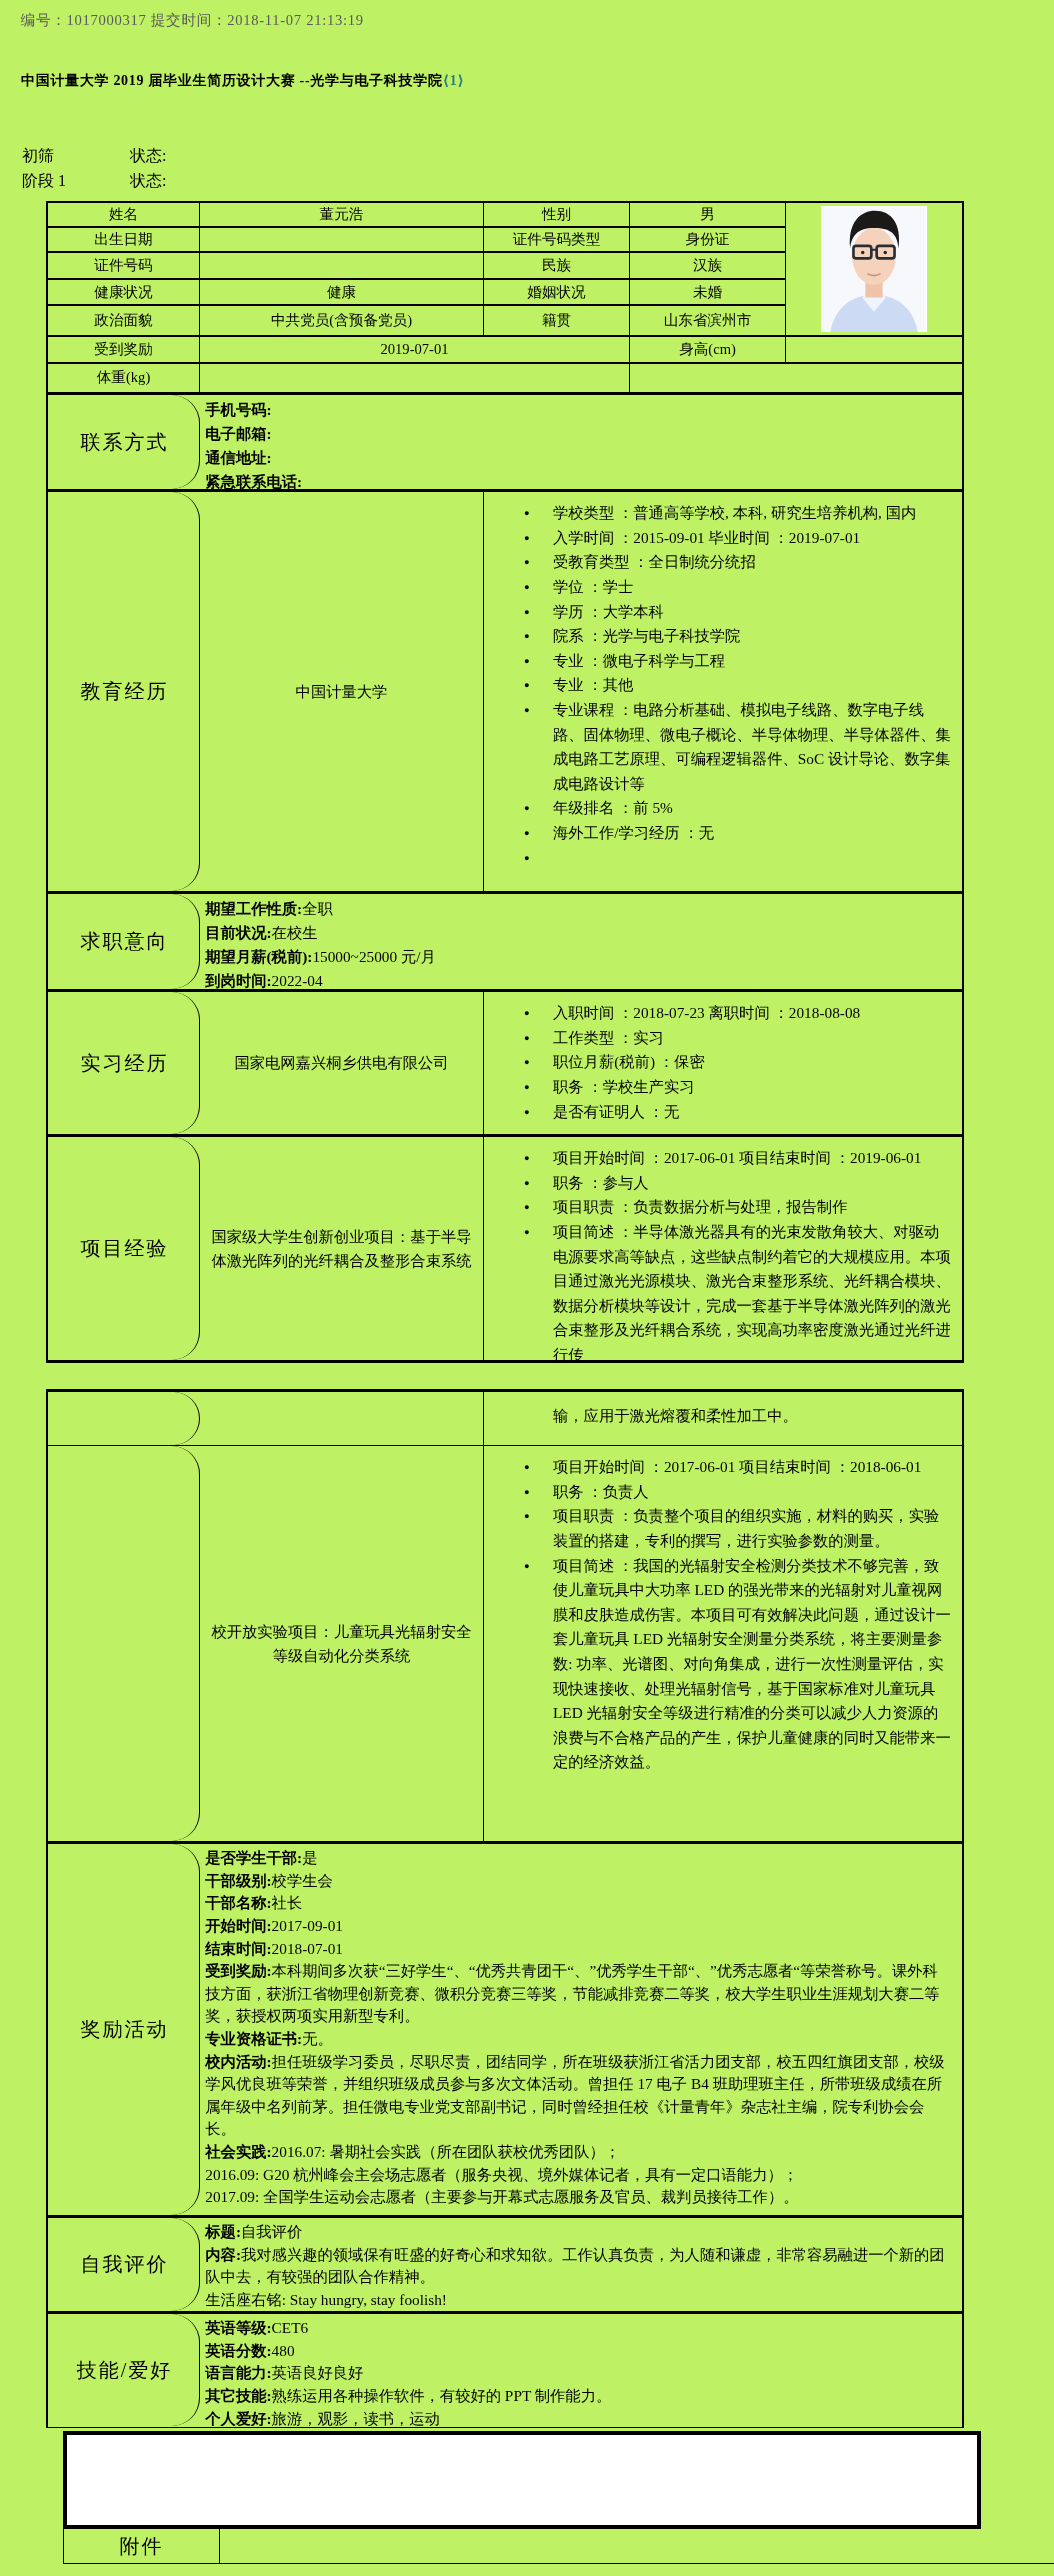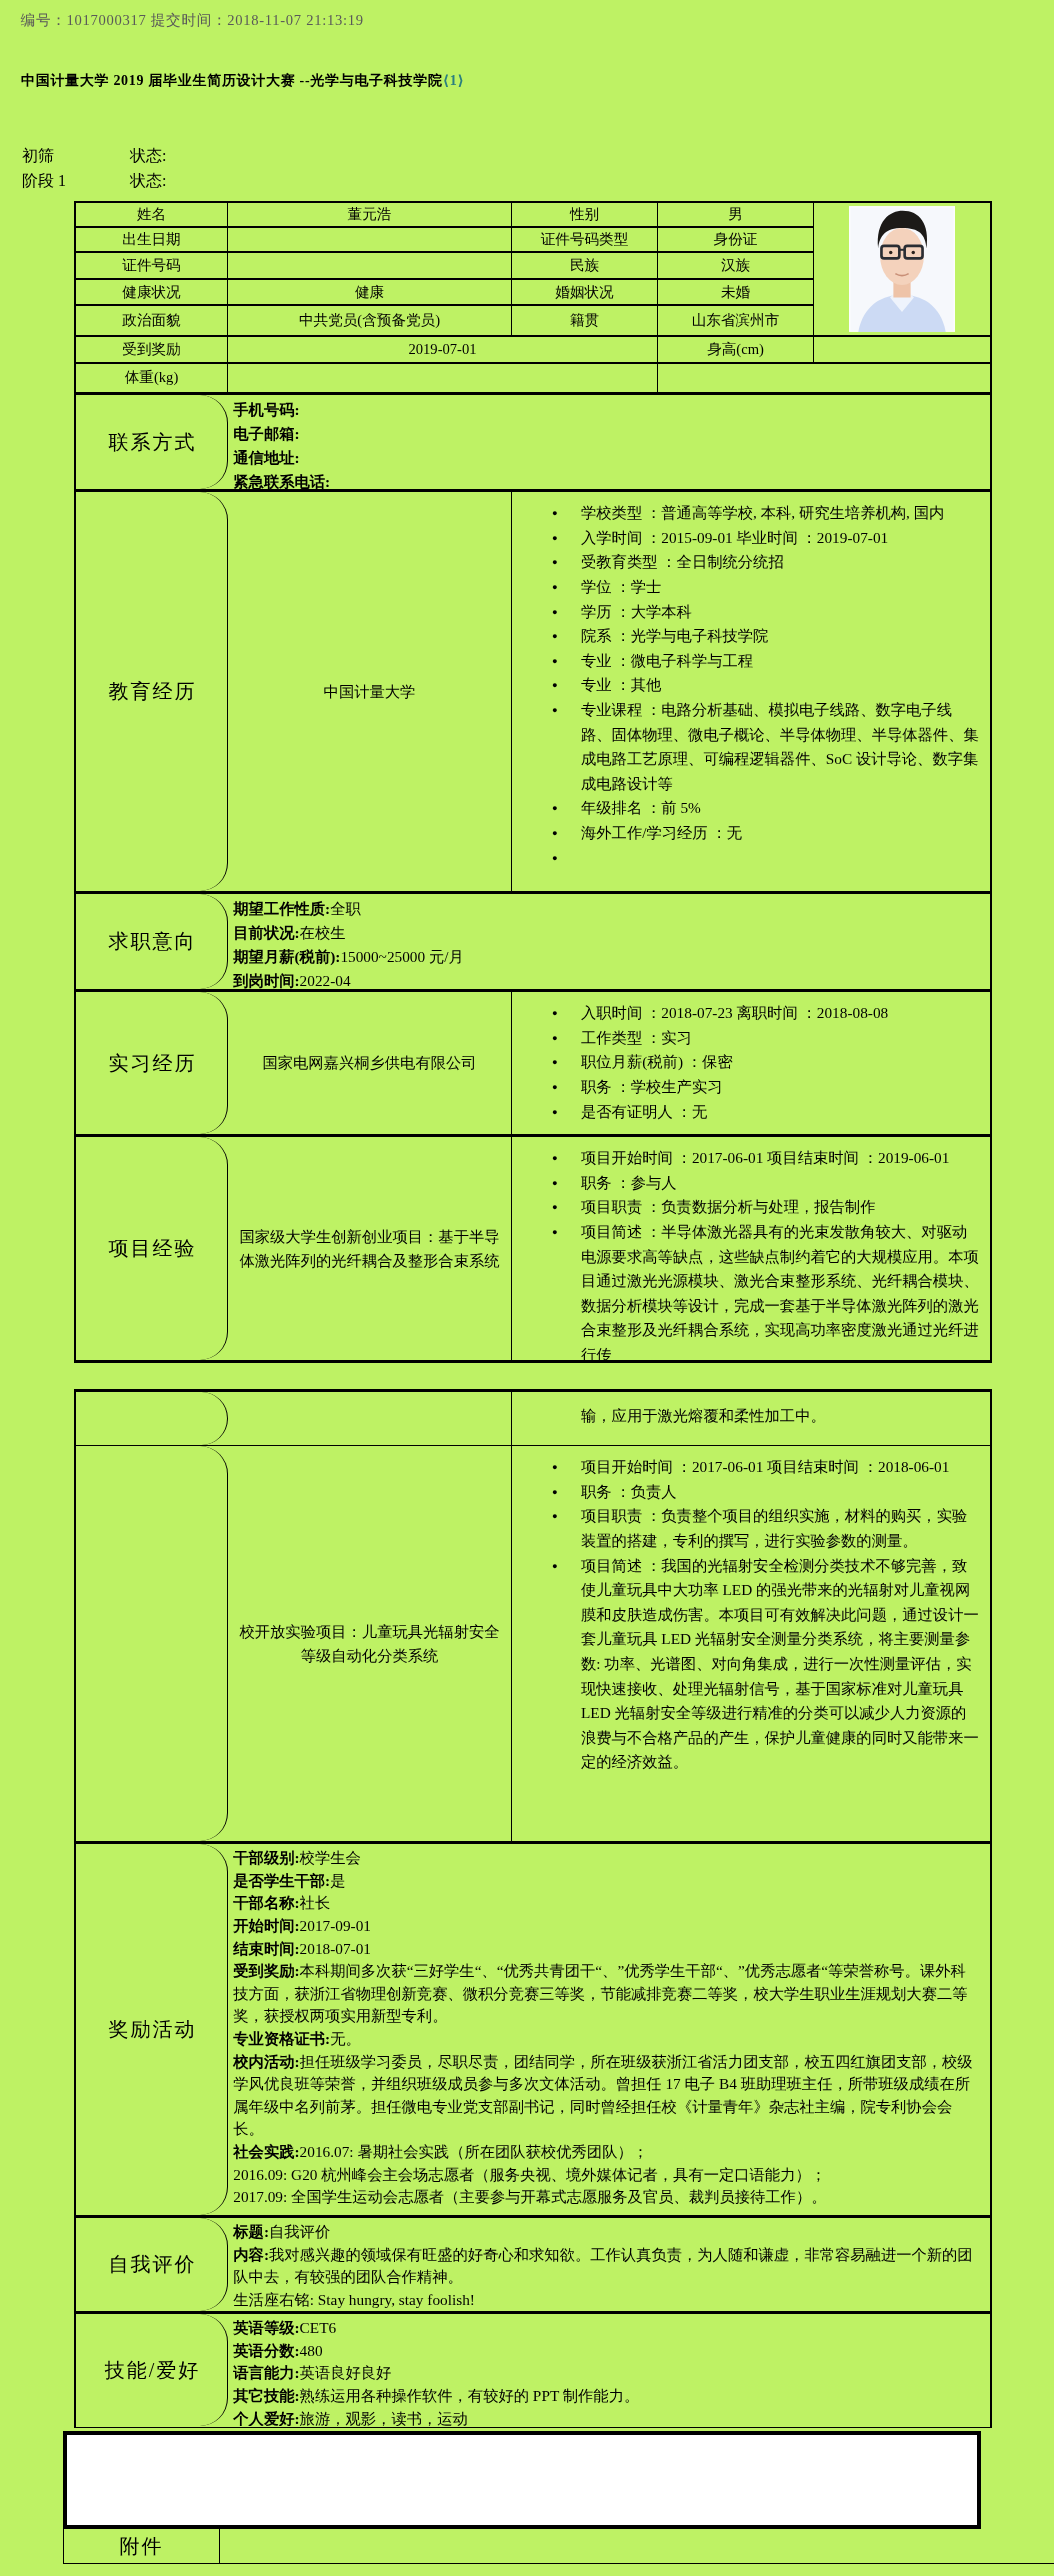--- a/index.html
+++ b/index.html
@@ -6,21 +6,21 @@
   #page{position:relative;width:1055px;height:2576px;background:#bef264;overflow:hidden;
         font-family:"Liberation Serif","DejaVu Serif",serif;color:#000;}
   .meta{position:absolute;left:20.6px;top:10.6px;font-size:14.6px;color:#595959;letter-spacing:0.7px;}
   .title{position:absolute;left:21px;top:72px;font-size:14px;font-weight:bold;letter-spacing:0.7px;}
   .badge{font-weight:bold;color:#2a7f7f;}
   .stage{position:absolute;left:22px;display:flex;font-size:16px;}
   .stage1{top:146px;}
   .stage2{top:171px;}
   .stage-label{width:108px;flex:none;font-family:Liberation Serif, serif;}
   
-  .tbl{position:absolute;left:74px;width:918px;box-sizing:border-box;border-left:2px solid #000;border-right:2px solid #000;}
+  .tbl{position:absolute;left:46px;width:918px;box-sizing:border-box;border-left:2px solid #000;border-right:2px solid #000;}
   #table1{top:201px;height:1162px;border-top:2px solid #000;}
   #table2{top:1389px;height:1039px;border-top:3.3px solid #000;border-bottom:1.3px solid #000;}
   
   .info-grid{display:grid;height:189px;grid-template-columns:152px 284px 146px 156px auto;
              grid-template-rows:25px 25px 27px 26px 31px 26.6px auto;}
   .cell{box-sizing:border-box;display:flex;align-items:center;justify-content:center;
         font-size:14.6px;overflow:hidden;border-right:1.3px solid #000;border-bottom:2px solid #000;}
   .cell.nbr{border-right:none;}
   .cell.nbb{border-bottom:none;}
   .photo-cell{grid-column:5;grid-row:1/6;border-right:none;border-bottom:2px solid #000;
@@ -305,22 +305,22 @@
               <span class="dot">●</span>
               <span class="bt">项目简述 ：我国的光辐射安全检测分类技术不够完善，致使儿童玩具中大功率 LED 的强光带来的光辐射对儿童视网膜和皮肤造成伤害。本项目可有效解决此问题，通过设计一套儿童玩具 LED 光辐射安全测量分类系统，将主要测量参数: 功率、光谱图、对向角集成，进行一次性测量评估，实现快速接收、处理光辐射信号，基于国家标准对儿童玩具 LED 光辐射安全等级进行精准的分类可以减少人力资源的浪费与不合格产品的产生，保护儿童健康的同时又能带来一定的经济效益。</span>
             </li>
         </ul>
       </div>
     </div>
 
     <div class="srow r-awards">
       <div class="sec-label">奖励活动</div>
       <div class="sec-content">
+        <p><span class="fl">是否学生干部:</span><span>是</span></p>
         <p><span class="fl">干部级别:</span><span>校学生会</span></p>
-        <p><span class="fl">是否学生干部:</span><span>是</span></p>
         <p><span class="fl">干部名称:</span><span>社长</span></p>
         <p><span class="fl">开始时间:</span><span>2017-09-01</span></p>
         <p><span class="fl">结束时间:</span><span>2018-07-01</span></p>
         <p><span class="fl">受到奖励:</span><span>本科期间多次获“三好学生“、“优秀共青团干“、”优秀学生干部“、”优秀志愿者“等荣誉称号。课外科技方面，获浙江省物理创新竞赛、微积分竞赛三等奖，节能减排竞赛二等奖，校大学生职业生涯规划大赛二等奖，获授权两项实用新型专利。</span></p>
         <p><span class="fl">专业资格证书:</span><span>无。</span></p>
         <p><span class="fl">校内活动:</span><span>担任班级学习委员，尽职尽责，团结同学，所在班级获浙江省活力团支部，校五四红旗团支部，校级学风优良班等荣誉，并组织班级成员参与多次文体活动。曾担任 17 电子 B4 班助理班主任，所带班级成绩在所属年级中名列前茅。担任微电专业党支部副书记，同时曾经担任校《计量青年》杂志社主编，院专利协会会长。</span></p>
         <p><span class="fl">社会实践:</span><span>2016.07: 暑期社会实践（所在团队获校优秀团队）；</span></p>
         <p><span class="fl"></span><span>2016.09: G20 杭州峰会主会场志愿者（服务央视、境外媒体记者，具有一定口语能力）；</span></p>
         <p><span class="fl"></span><span>2017.09: 全国学生运动会志愿者（主要参与开幕式志愿服务及官员、裁判员接待工作）。</span></p>
       </div>

